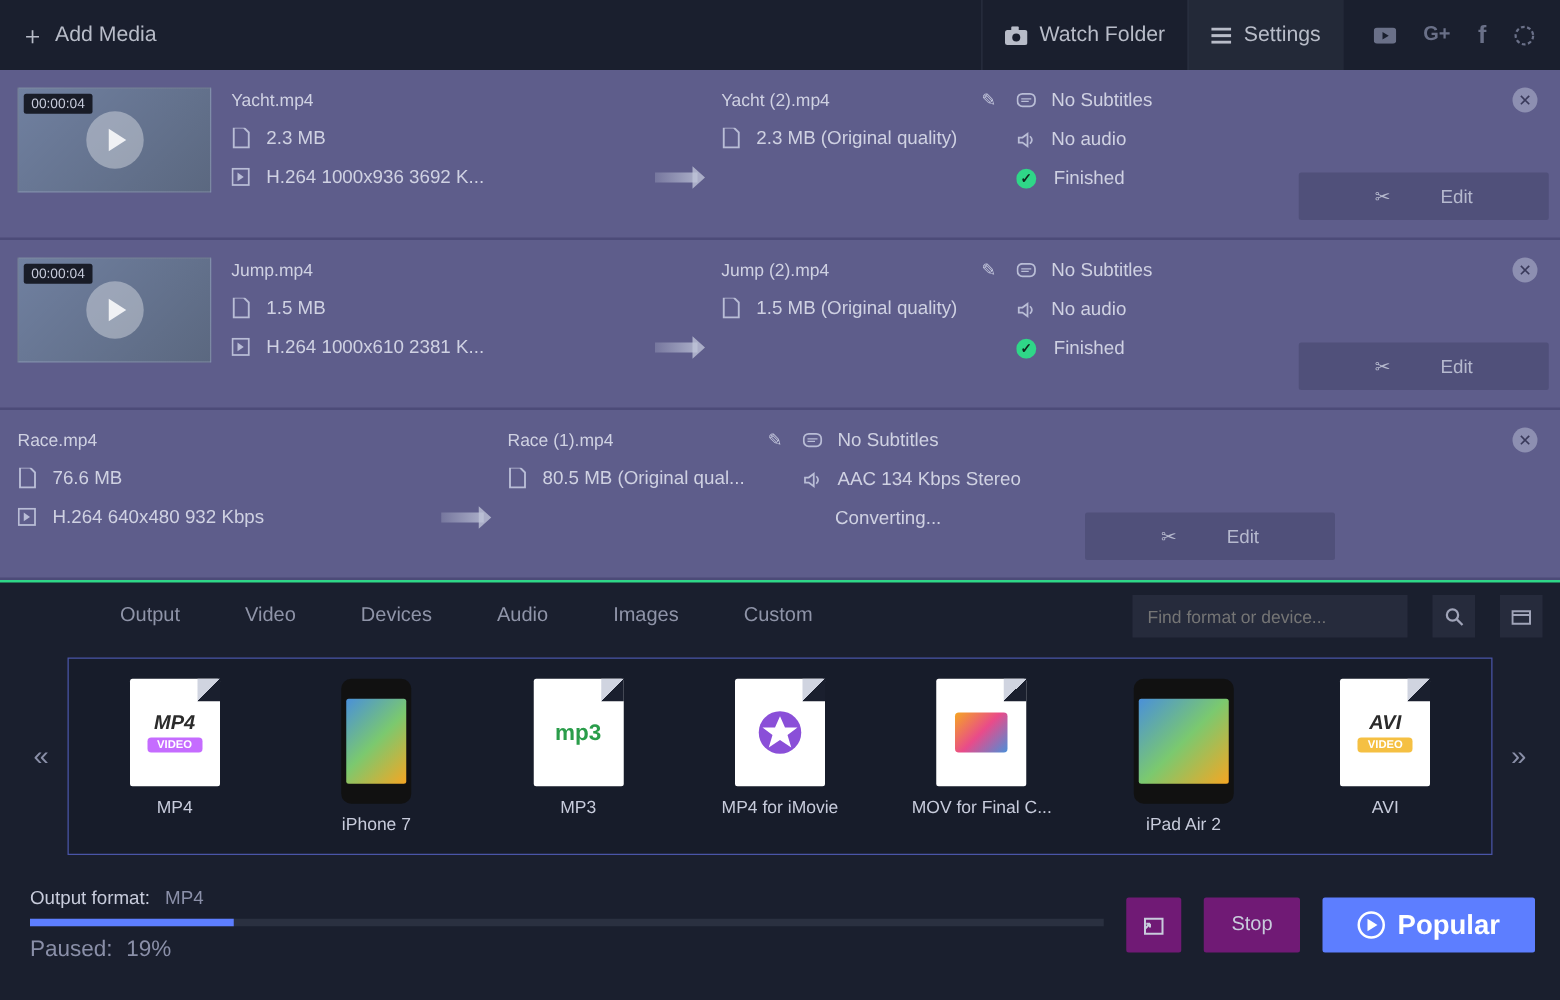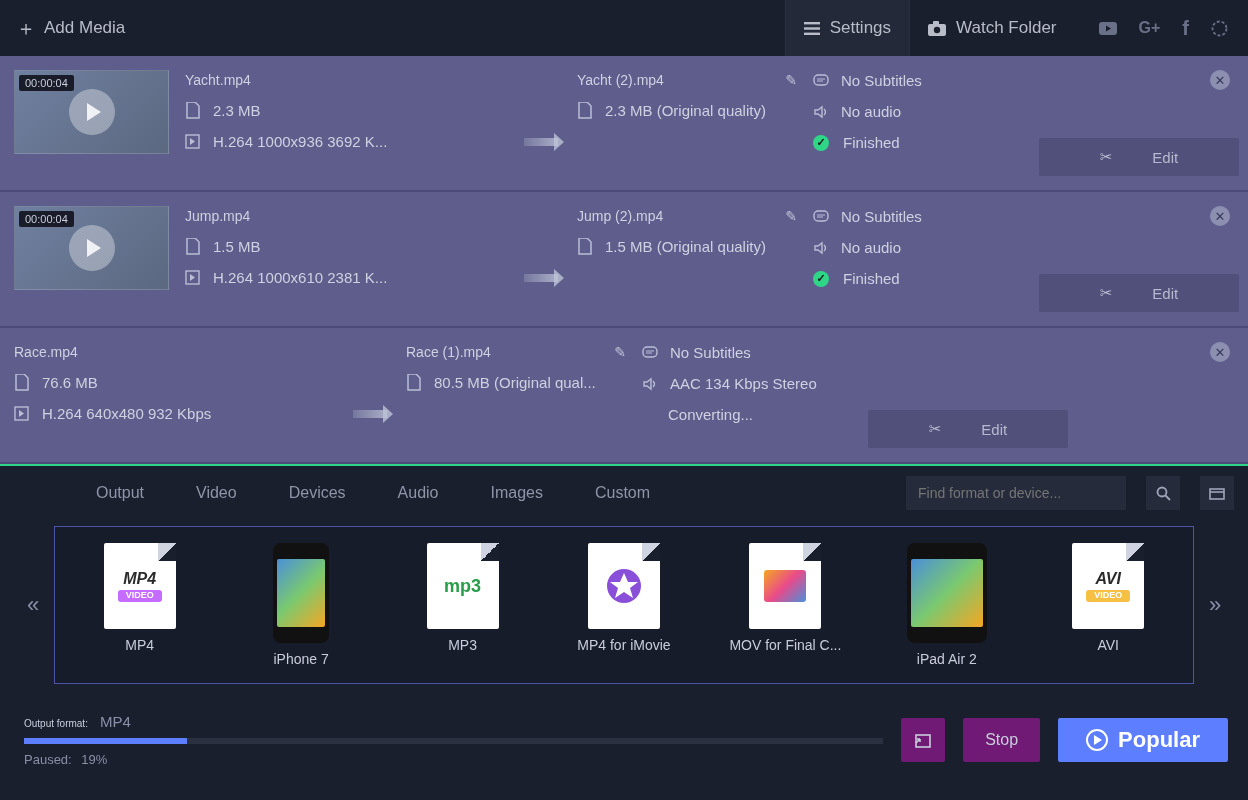--- a/index.html
+++ b/index.html
@@ -202,27 +202,27 @@
 .fmt-device .screen {
   width:100%;height:80%;background:linear-gradient(135deg,#4a90d9,#7bc96f,#f5a623);
   border-radius:2px;
 }
 
 
 .bottombar {
   display:flex;align-items:center;height:88px;padding:0 20px 0 24px;gap:18px;
 }
 .out-col { display:flex;flex-direction:column;gap:8px;flex:1; }
-.out-label { color:#c8ccdc;font-size:10px; }
+.out-label { color:#c8ccdc;font-size:15px; }
 .out-format { color:#8a8fa8;font-size:15px; }
 .progressbar {
   height:6px;background:#2a3040;width:100%;position:relative;
 }
 .progressbar-fill { height:100%;background:#5d7eff; }
-.paused-label { color:#8a8fa8;font-size:13px; }
+.paused-label { color:#8a8fa8;font-size:18px; }
 
 .btn {
   height:44px;padding:0 22px;background:#701a75;color:#c8ccdc;
   display:flex;align-items:center;justify-content:center;font-size:16px;
   cursor:pointer;border-radius:2px;
 }
 .btn-icon { width:44px;padding:0; }
 .btn-primary {
   background:#5d7eff;color:#fff;font-size:22px;font-weight:600;gap:10px;padding:0 28px;
 }
@@ -238,39 +238,39 @@
 </style>
 </head>
 <body>
 
 <div class="topbar">
   <div class="topbar-left">
     <span class="plus">＋</span>
     <span class="add-media">Add Media</span>
   </div>
   <div class="topbar-spacer"></div>
+  <div class="topbar-btn">
+    <span>
+      <svg width="18" height="15" viewBox="0 0 18 15">
+          <rect x="0" y="3" width="18" height="12" rx="2" fill="currentColor"></rect>
+          <rect x="5" y="0" width="6" height="4" rx="1" fill="currentColor"></rect>
+          <circle cx="9" cy="9" r="3.2" fill="#1a1f2e"></circle>
+        </svg>
+    </span>
+    <span>Watch Folder</span>
+  </div>
   <div class="topbar-btn active">
     <span>
       <svg width="16" height="13" viewBox="0 0 16 13">
           <rect width="16" height="2.4" fill="currentColor"></rect>
           <rect y="5.3" width="16" height="2.4" fill="currentColor"></rect>
           <rect y="10.6" width="16" height="2.4" fill="currentColor"></rect>
         </svg>
     </span>
     <span>Settings</span>
-  </div>
-  <div class="topbar-btn">
-    <span>
-      <svg width="18" height="15" viewBox="0 0 18 15">
-          <rect x="0" y="3" width="18" height="12" rx="2" fill="currentColor"></rect>
-          <rect x="5" y="0" width="6" height="4" rx="1" fill="currentColor"></rect>
-          <circle cx="9" cy="9" r="3.2" fill="#1a1f2e"></circle>
-        </svg>
-    </span>
-    <span>Watch Folder</span>
   </div>
   <div class="topbar-socials">
     <span class="social-icon">
         <svg width="18" height="13" viewBox="0 0 18 13">
           <rect width="18" height="13" rx="3" fill="currentColor"></rect>
           <path d="M7 3.5 L12 6.5 L7 9.5 Z" fill="#1a1f2e"></path>
         </svg>
       </span>
     <span class="social-icon" style="font-weight:bold">G+</span>
     <span class="social-icon" style="font-weight:bold;font-size:20px">f</span>

